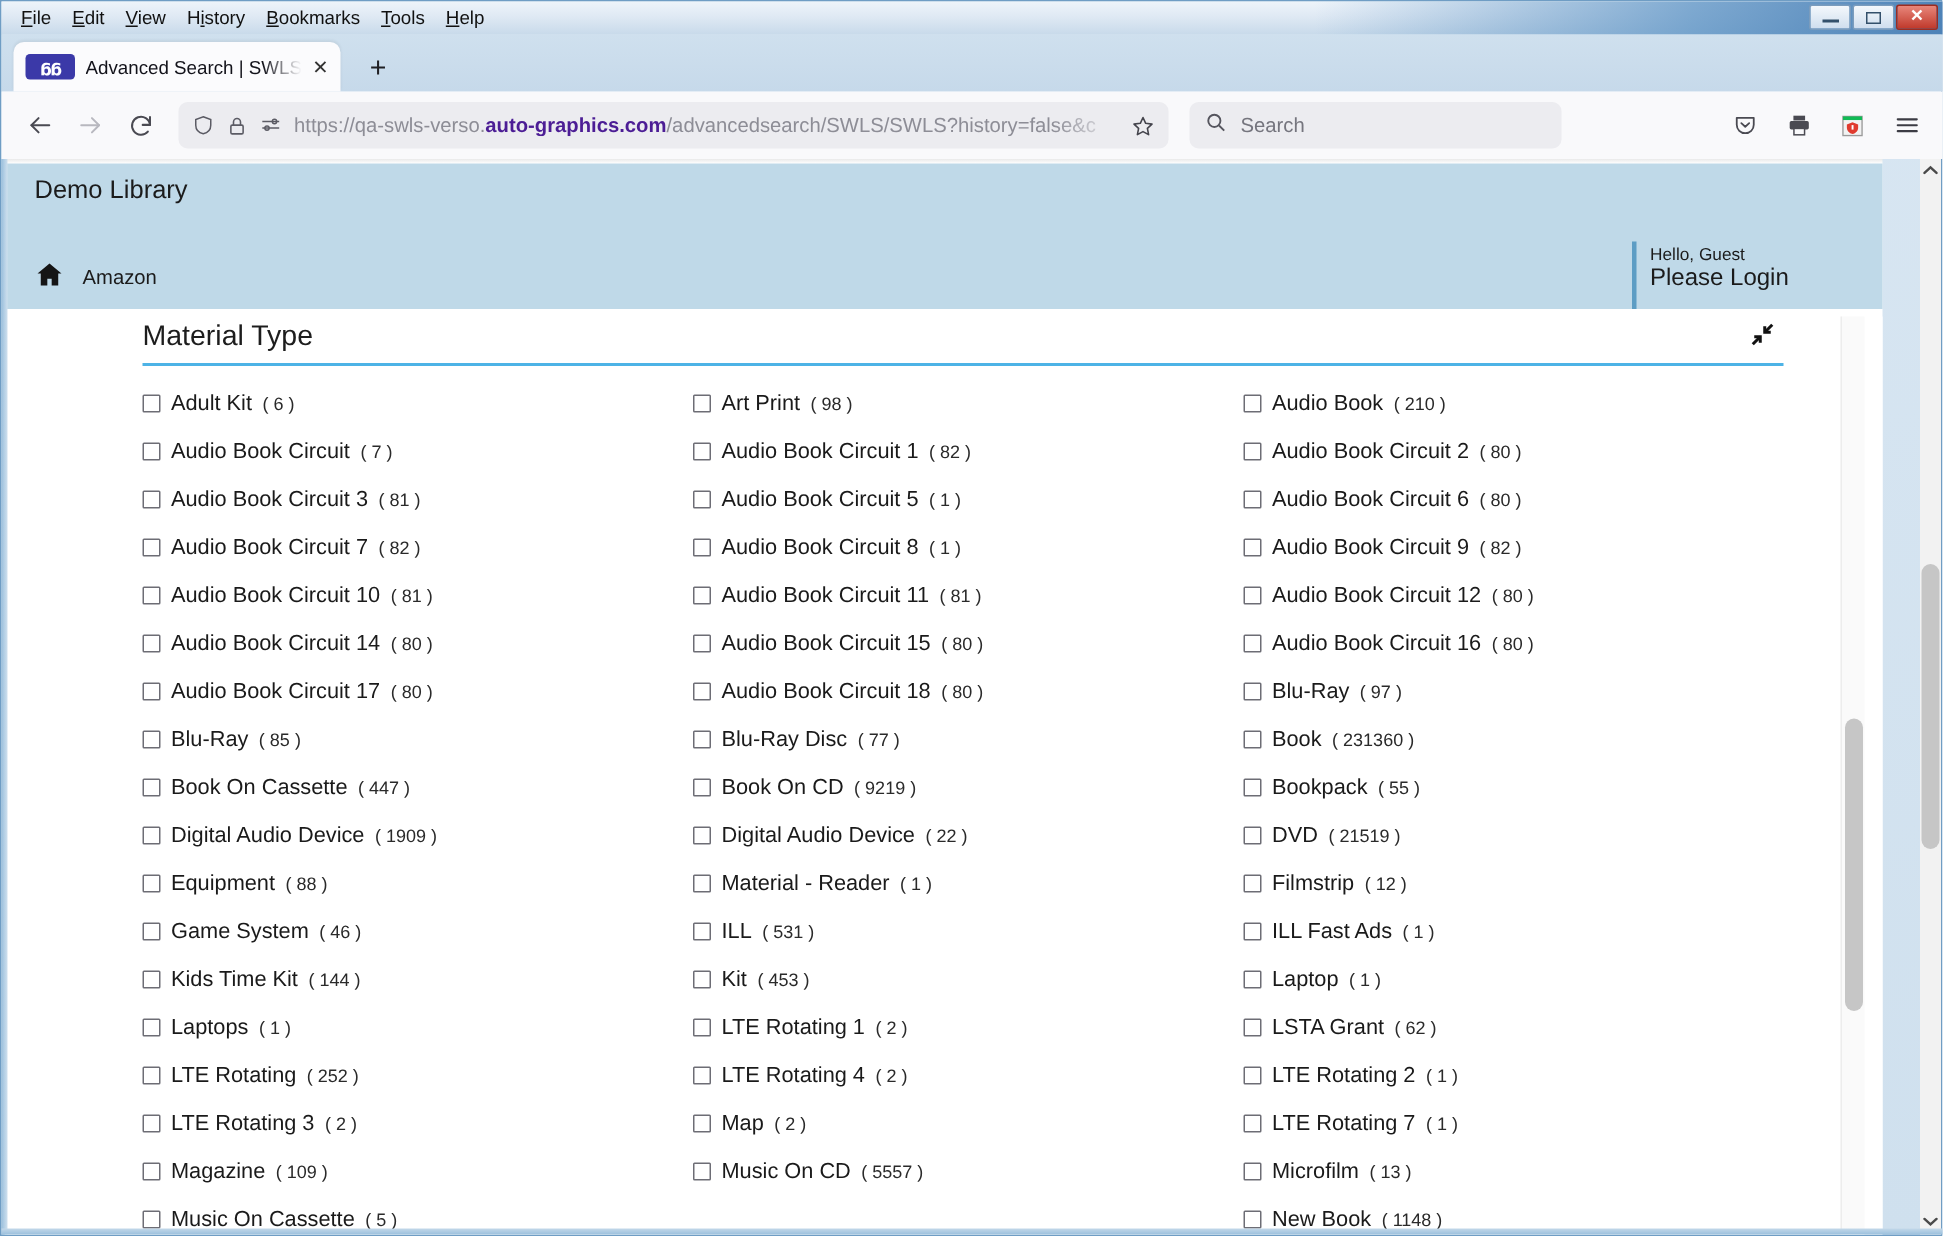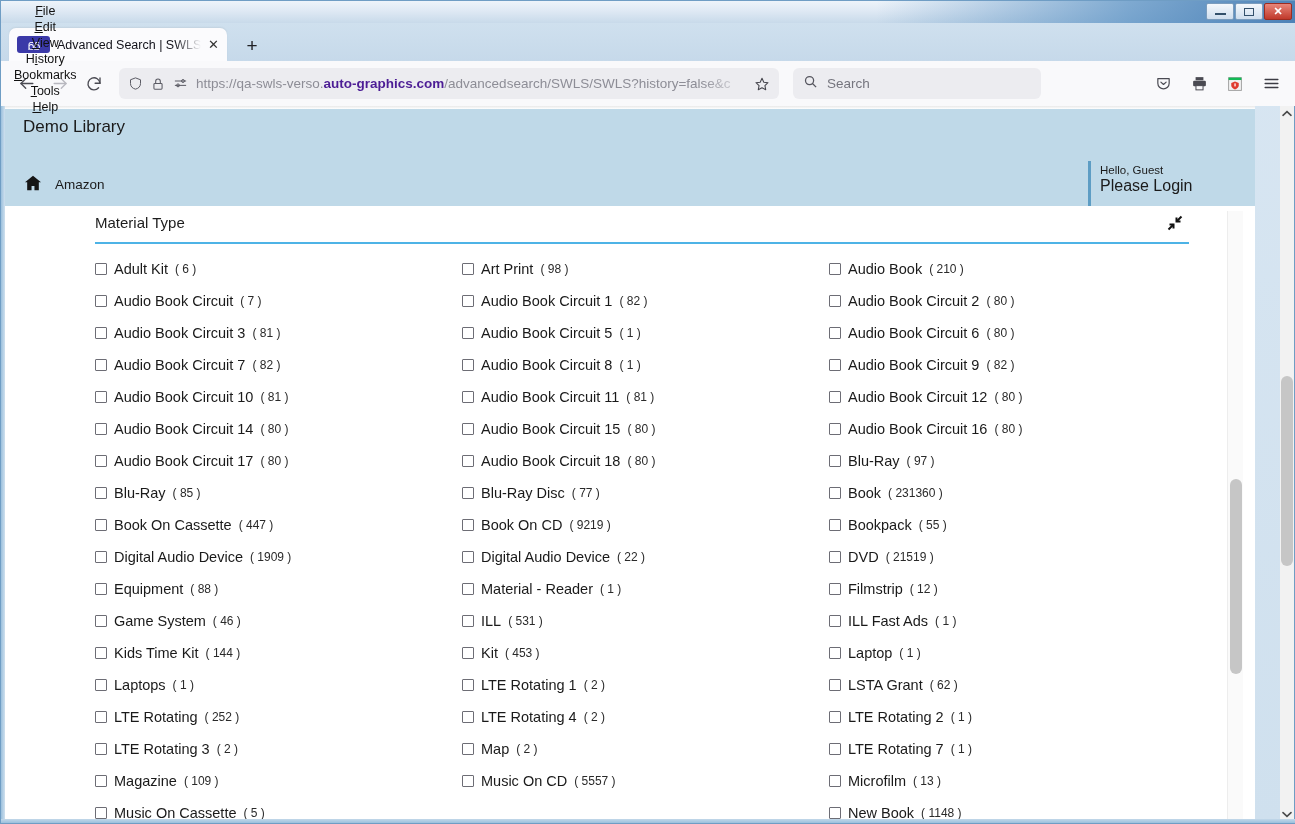--- a/index.html
+++ b/index.html
@@ -19,21 +19,21 @@
   #titlebar {
     position: absolute; left: 0; top: 0; width: 1295px; height: 22px;
     background: linear-gradient(#eef4fa 0%, #dfe9f4 45%, #c8daea 100%);
   }
   #titlebar .grad-right {
     position: absolute; right: 0; top: 0; width: 420px; height: 22px;
     background: linear-gradient(90deg, rgba(110,160,205,0) 0%, rgba(90,145,195,.75) 60%, rgba(70,125,180,.95) 100%);
   }
   #menubar {
     position: absolute; left: 6px; top: 2px; height: 18px;
-    display: flex; align-items: center; gap: 0px; z-index: 4; flex-direction: column;
+    display: flex; align-items: center; gap: 0px; z-index: 4;
   }
   #menubar .mi {
     font-size: 12.5px; color: #111; padding: 1px 7px; white-space: nowrap;
     font-family: "Liberation Sans", sans-serif;
   }
   #menubar .mi u { text-decoration: underline; }
 
   #wbtns { position: absolute; right: 4px; top: 2px; display: flex; gap: 1px; z-index: 5; }
   .wbtn {
     width: 28px; height: 17px; border: 1px solid #7a9cbd;
@@ -54,21 +54,21 @@
   }
   #tab {
     position: absolute; left: 8px; top: 5px; width: 218px; height: 33px;
     background: #fbfbfd; border-radius: 7px 7px 0 0;
     display: flex; align-items: center; padding: 0 8px; gap: 7px;
     box-shadow: 0 -1px 2px rgba(0,0,0,.06);
   }
   #favicon {
     width: 33px; height: 17px; background: #3b39a8; border-radius: 3px;
     display: flex; align-items: center; justify-content: center; flex: 0 0 auto;
-    color: #fff; font-size: 11px; font-weight: normal; letter-spacing: -1px;
+    color: #fff; font-size: 11px; font-weight: bold; letter-spacing: -1px;
     font-family: "DejaVu Sans", sans-serif;
   }
   #tabtitle {
     font-size: 12.5px; color: #12121a; white-space: nowrap; overflow: hidden;
     flex: 1 1 auto;
     -webkit-mask-image: linear-gradient(90deg,#000 82%,transparent 100%);
     mask-image: linear-gradient(90deg,#000 82%,transparent 100%);
   }
   #tabclose { font-size: 13px; color: #333; flex: 0 0 auto; cursor: pointer; }
   #newtab {
@@ -160,21 +160,21 @@
 
   
   #facets {
     position: absolute; left: 0; top: 105px; width: 1276px; height: 612px;
     background: #fff; overflow: hidden;
   }
   #facettitlerow {
     position: absolute; left: 92px; top: 0px; width: 1094px; height: 33px;
     border-bottom: 2px solid #4db3e6;
   }
-  #facettitle { font-size: 15px; color: #1d1d1d; position: absolute; left: 0; top: 3px; }
+  #facettitle { font-size: 19px; color: #1d1d1d; position: absolute; left: 0; top: 3px; }
   #collapseicon { position: absolute; right: 6px; top: 4px; }
   #cols {
     position: absolute; left: 92px; top: 42px; width: 1110px;
     display: grid; grid-template-columns: 367px 367px 376px;
   }
   .fitem {
     height: 32px; display: flex; align-items: center; gap: 7px;
     white-space: nowrap;
   }
   .cbox {

